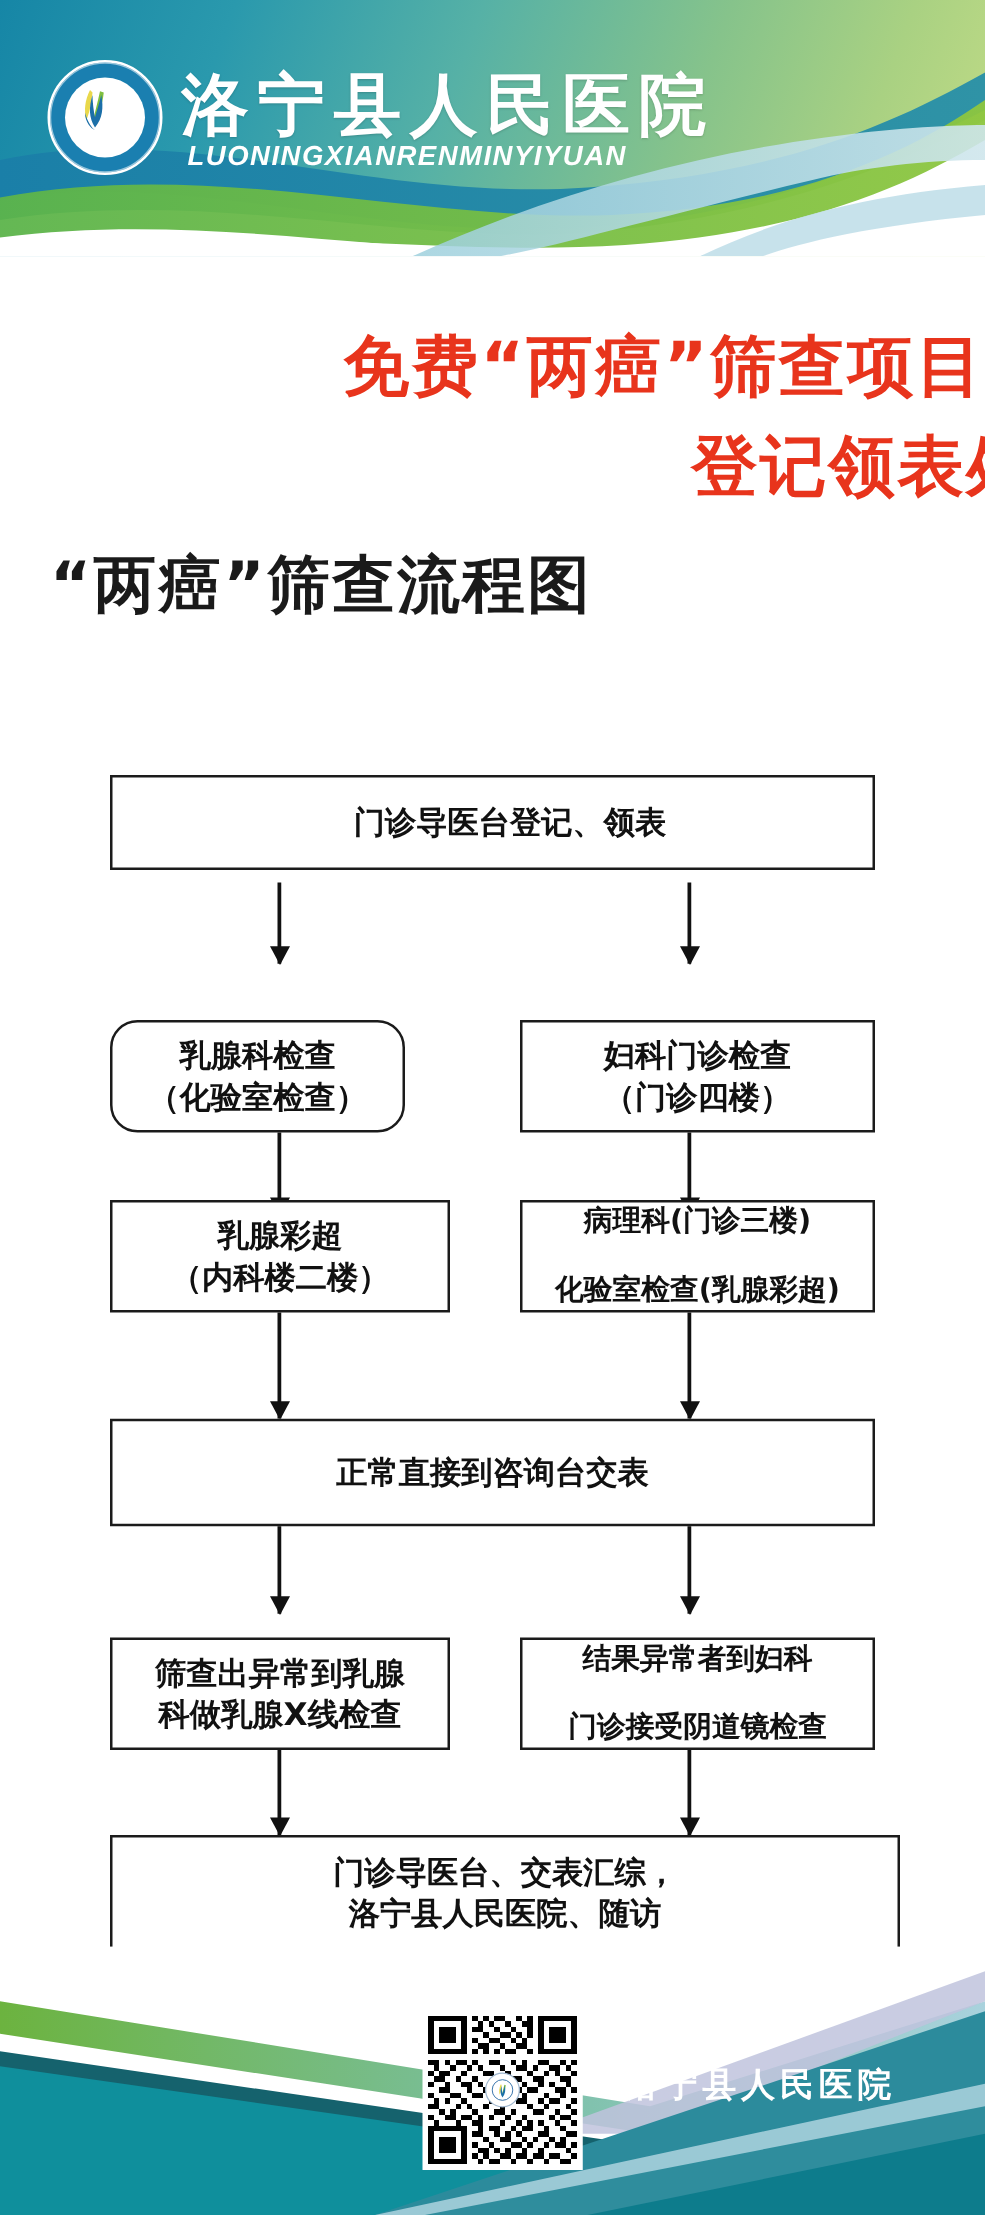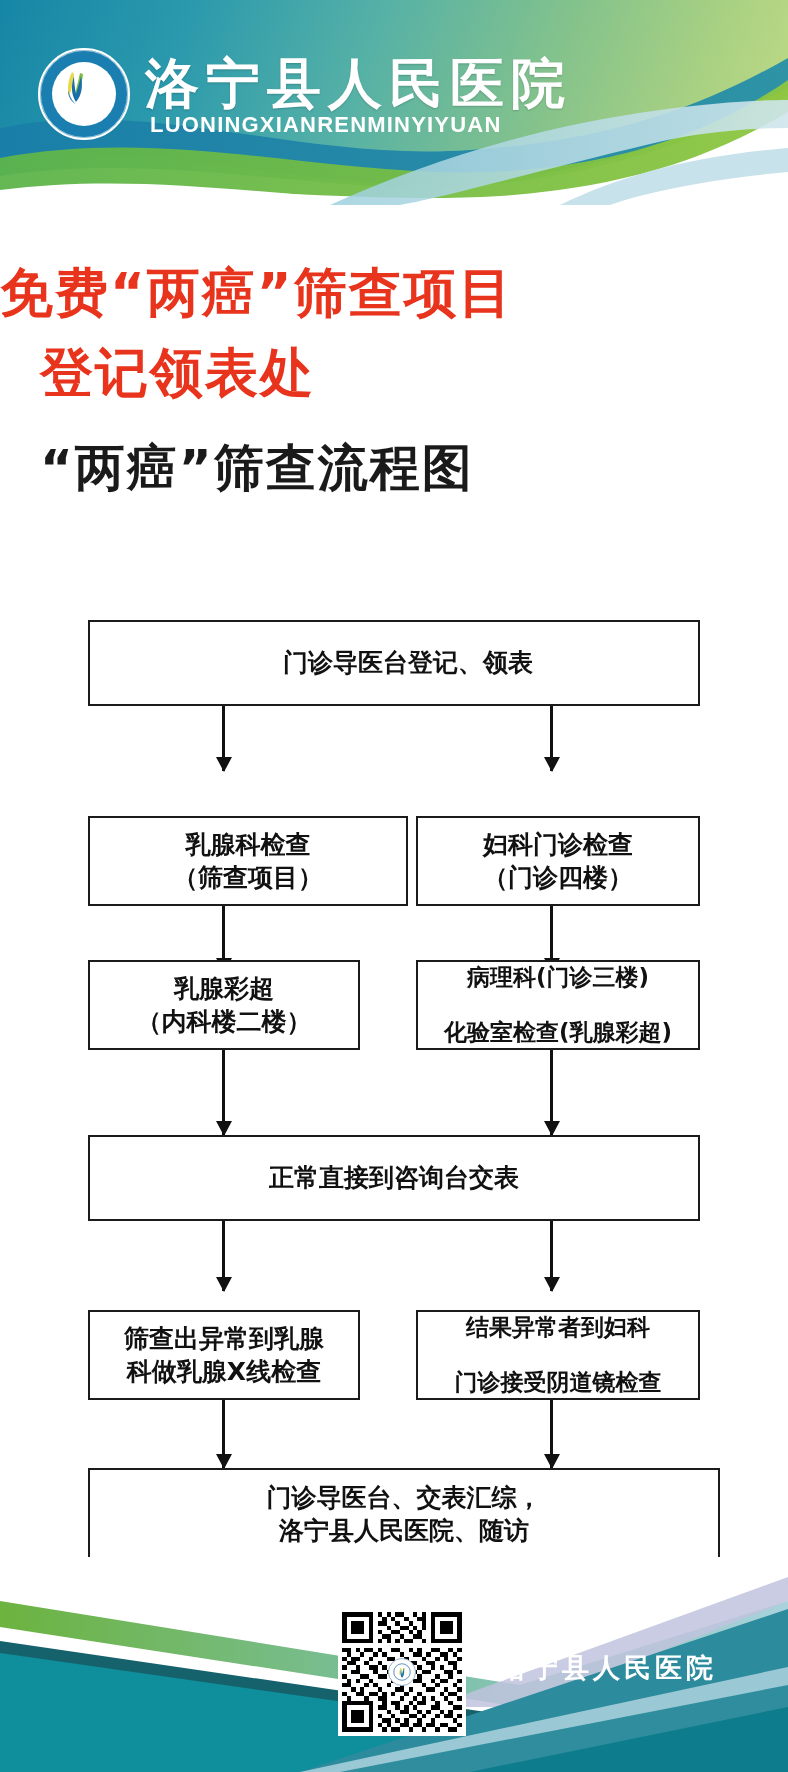--- a/index.html
+++ b/index.html
@@ -20,24 +20,24 @@
   .logo-mark{position:absolute;left:38px;top:48px;width:92px;height:92px;border-radius:50%;
      background:#1a7fb0;border:2px solid #ffffff;box-sizing:border-box;
      display:flex;align-items:center;justify-content:center;}
   .logo-inner{width:64px;height:64px;border-radius:50%;background:#ffffff;position:relative;overflow:hidden;
      display:flex;align-items:center;justify-content:center;}
   .logo-ring-text{position:absolute;inset:0;border-radius:50%;border:1px solid rgba(255,255,255,.55);}
   .hospital-cn{position:absolute;left:145px;top:48px;color:#fff;font-size:54px;font-weight:bold;
      letter-spacing:7px;font-family:"Liberation Serif","DejaVu Serif",serif;
      text-shadow:0 1px 2px rgba(0,0,0,.18);white-space:nowrap;}
   .hospital-en{position:absolute;left:150px;top:112px;color:#fff;font-size:22px;font-weight:bold;
-     letter-spacing:1.2px;white-space:nowrap;}
+     letter-spacing:1.2px;white-space:nowrap;font-style:italic;}
 
   
-  .title-red{position:absolute;left:0;width:788px;text-align:left;color:#e8341c;
+  .title-red{position:absolute;left:0;width:788px;text-align:right;color:#e8341c;
      font-weight:bold;font-size:53px;letter-spacing:2px;
      font-family:"DejaVu Sans","Liberation Sans",sans-serif;}
   .title-red.l1{top:258px;}
   .title-red.l2{top:338px;padding-left:40px;}
   .title-black{position:absolute;left:0;top:435px;width:788px;text-align:left;color:#1a1a1a;
      font-weight:bold;font-size:50px;letter-spacing:2px;
      font-family:"DejaVu Sans","Liberation Sans",sans-serif;padding-left:40px;}
 
   
   .flow{position:absolute;left:0;top:0;width:788px;height:1772px;}
@@ -108,29 +108,29 @@
     <div class="hospital-cn">洛宁县人民医院</div>
     <div class="hospital-en">LUONINGXIANRENMINYIYUAN</div>
   </div>
 
   <div class="title-red l1">免费“两癌”筛查项目</div>
   <div class="title-red l2">登记领表处</div>
   <div class="title-black">“两癌”筛查流程图</div>
 
   <div class="flow">
 
-    <div class="fbox" style="left:88px;top:620px;width:612px;height:86px;padding-left:28px;">
+    <div class="fbox" style="left:88px;top:620px;width:612px;height:76px;padding-left:28px;">
       <span class="ln">门诊导医台登记、领表</span>
     </div>
     <div class="arrow" style="left:222px;top:706px;height:65px;"></div>
     <div class="arrow" style="left:550px;top:706px;height:65px;"></div>
 
-    <div class="fbox" style="left:88px;top:816px;width:320px;height:90px;">
+    <div class="fbox" style="left:88px;top:816px;width:236px;height:90px;border-radius:22px;">
       <span class="ln">乳腺科检查</span>
-      <span class="ln">（筛查项目）</span>
+      <span class="ln">（化验室检查）</span>
     </div>
     <div class="fbox" style="left:416px;top:816px;width:284px;height:90px;">
       <span class="ln">妇科门诊检查</span>
       <span class="ln">（门诊四楼）</span>
     </div>
 
     <div class="arrow" style="left:222px;top:906px;height:66px;"></div>
     <div class="arrow" style="left:550px;top:906px;height:66px;"></div>
 
     <div class="fbox" style="left:88px;top:960px;width:272px;height:90px;">

